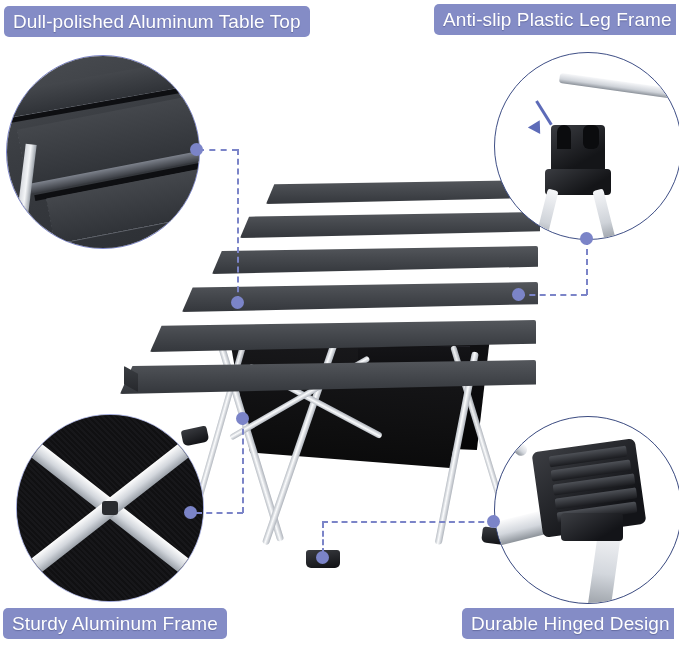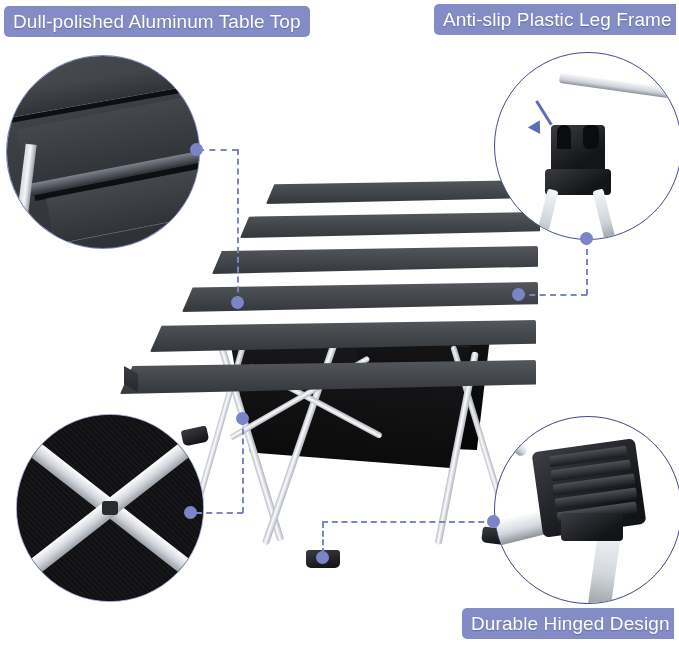--- a/index.html
+++ b/index.html
@@ -183,15 +183,16 @@
   <div class="dash-h" style="left:196px;top:512px;width:47px;"></div>
   <div class="dot" style="left:184px;top:506px;"></div>
 
   <div class="dot" style="left:316px;top:551px;"></div>
   <div class="dash-v" style="left:322px;top:522px;height:32px;"></div>
   <div class="dash-h" style="left:322px;top:521px;width:172px;"></div>
   <div class="dot" style="left:487px;top:515px;"></div>
 
   <div class="badge tl">Dull-polished Aluminum Table Top</div>
   <div class="badge tr">Anti-slip Plastic Leg Frame</div>
+  <div class="badge bl">Sturdy Aluminum Frame</div>
   <div class="badge br">Durable Hinged Design</div>
 
 </div>
 
 </body></html>

